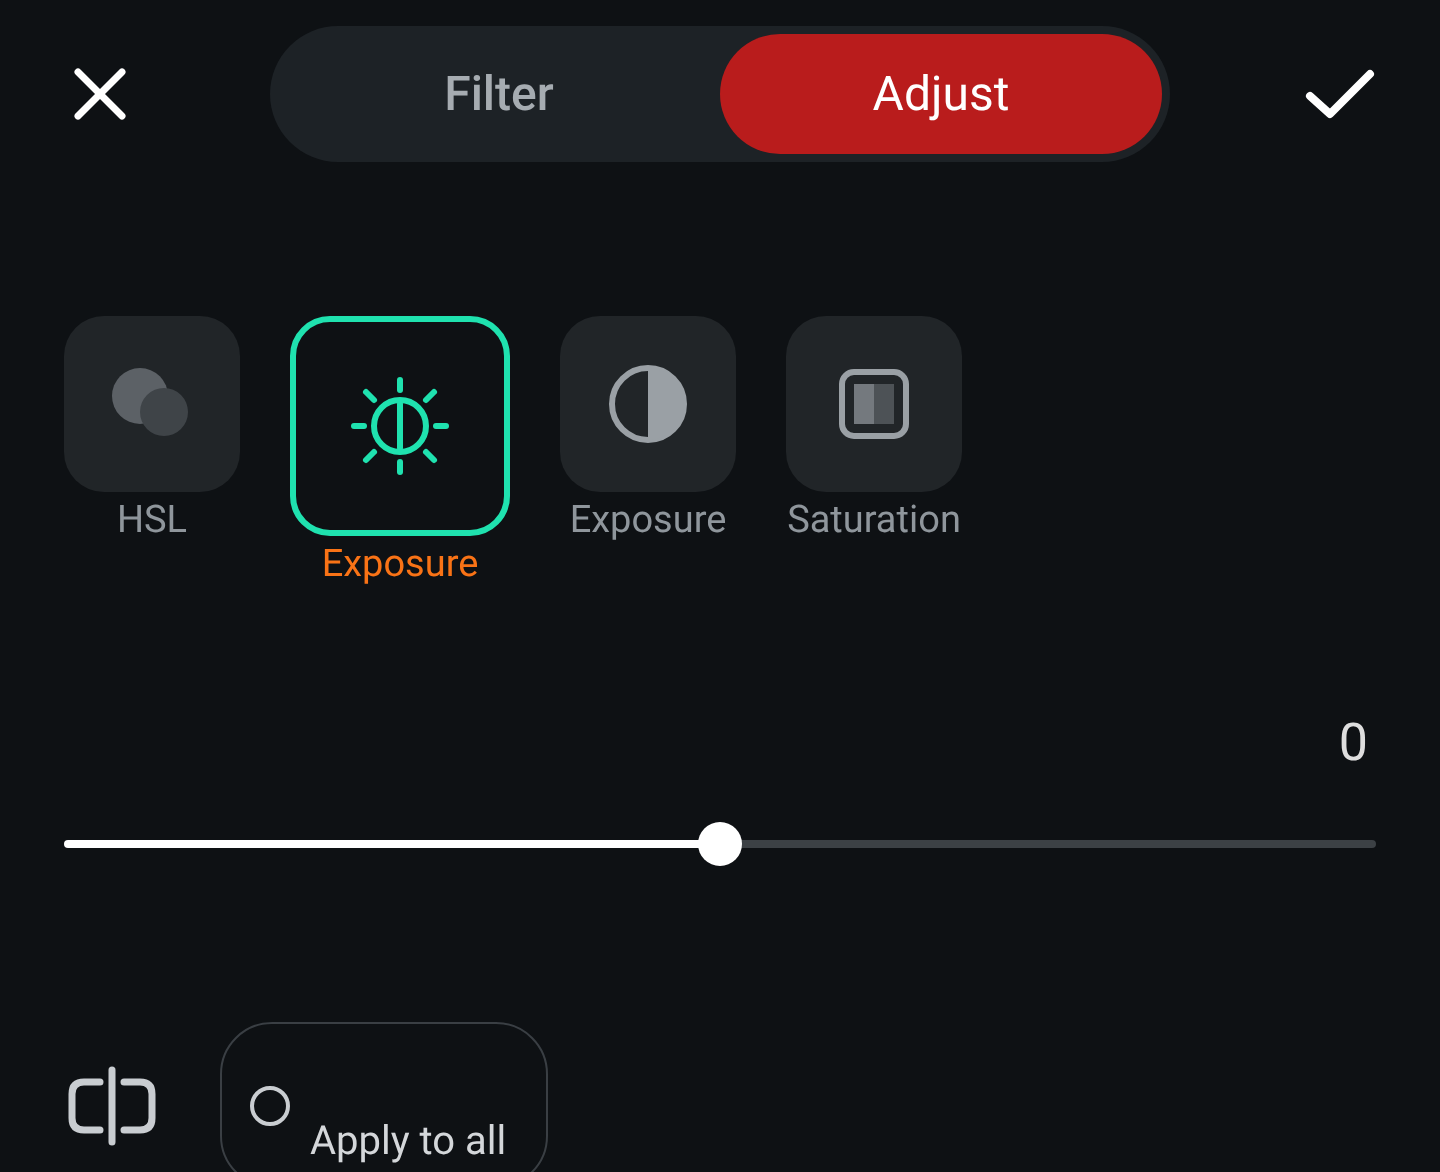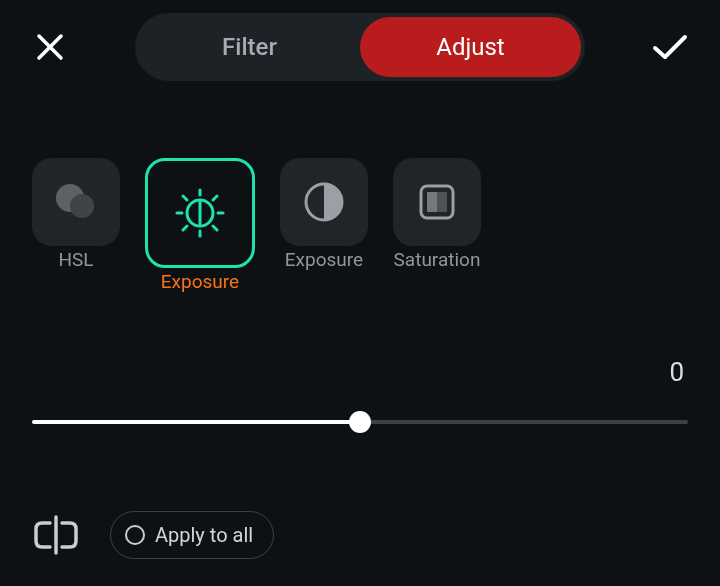--- a/index.html
+++ b/index.html
@@ -160,20 +160,21 @@
     }
     .apply-all-circle {
       width: 20px;
       height: 20px;
       border: 2.5px solid #c9cdd1;
       border-radius: 50%;
     }
     .apply-all-text {
       font-size: 20px;
       color: #d4d7da;
+      margin-top: 35px;
     }
   </style>
 </head>
 <body>
 
 <div class="top-bar">
   <div class="close-btn">
     <svg width="30" height="30" viewBox="0 0 30 30">
       <line x1="4" y1="4" x2="26" y2="26" stroke="#ffffff" stroke-width="3.5" stroke-linecap="round"></line>
       <line x1="26" y1="4" x2="4" y2="26" stroke="#ffffff" stroke-width="3.5" stroke-linecap="round"></line>

